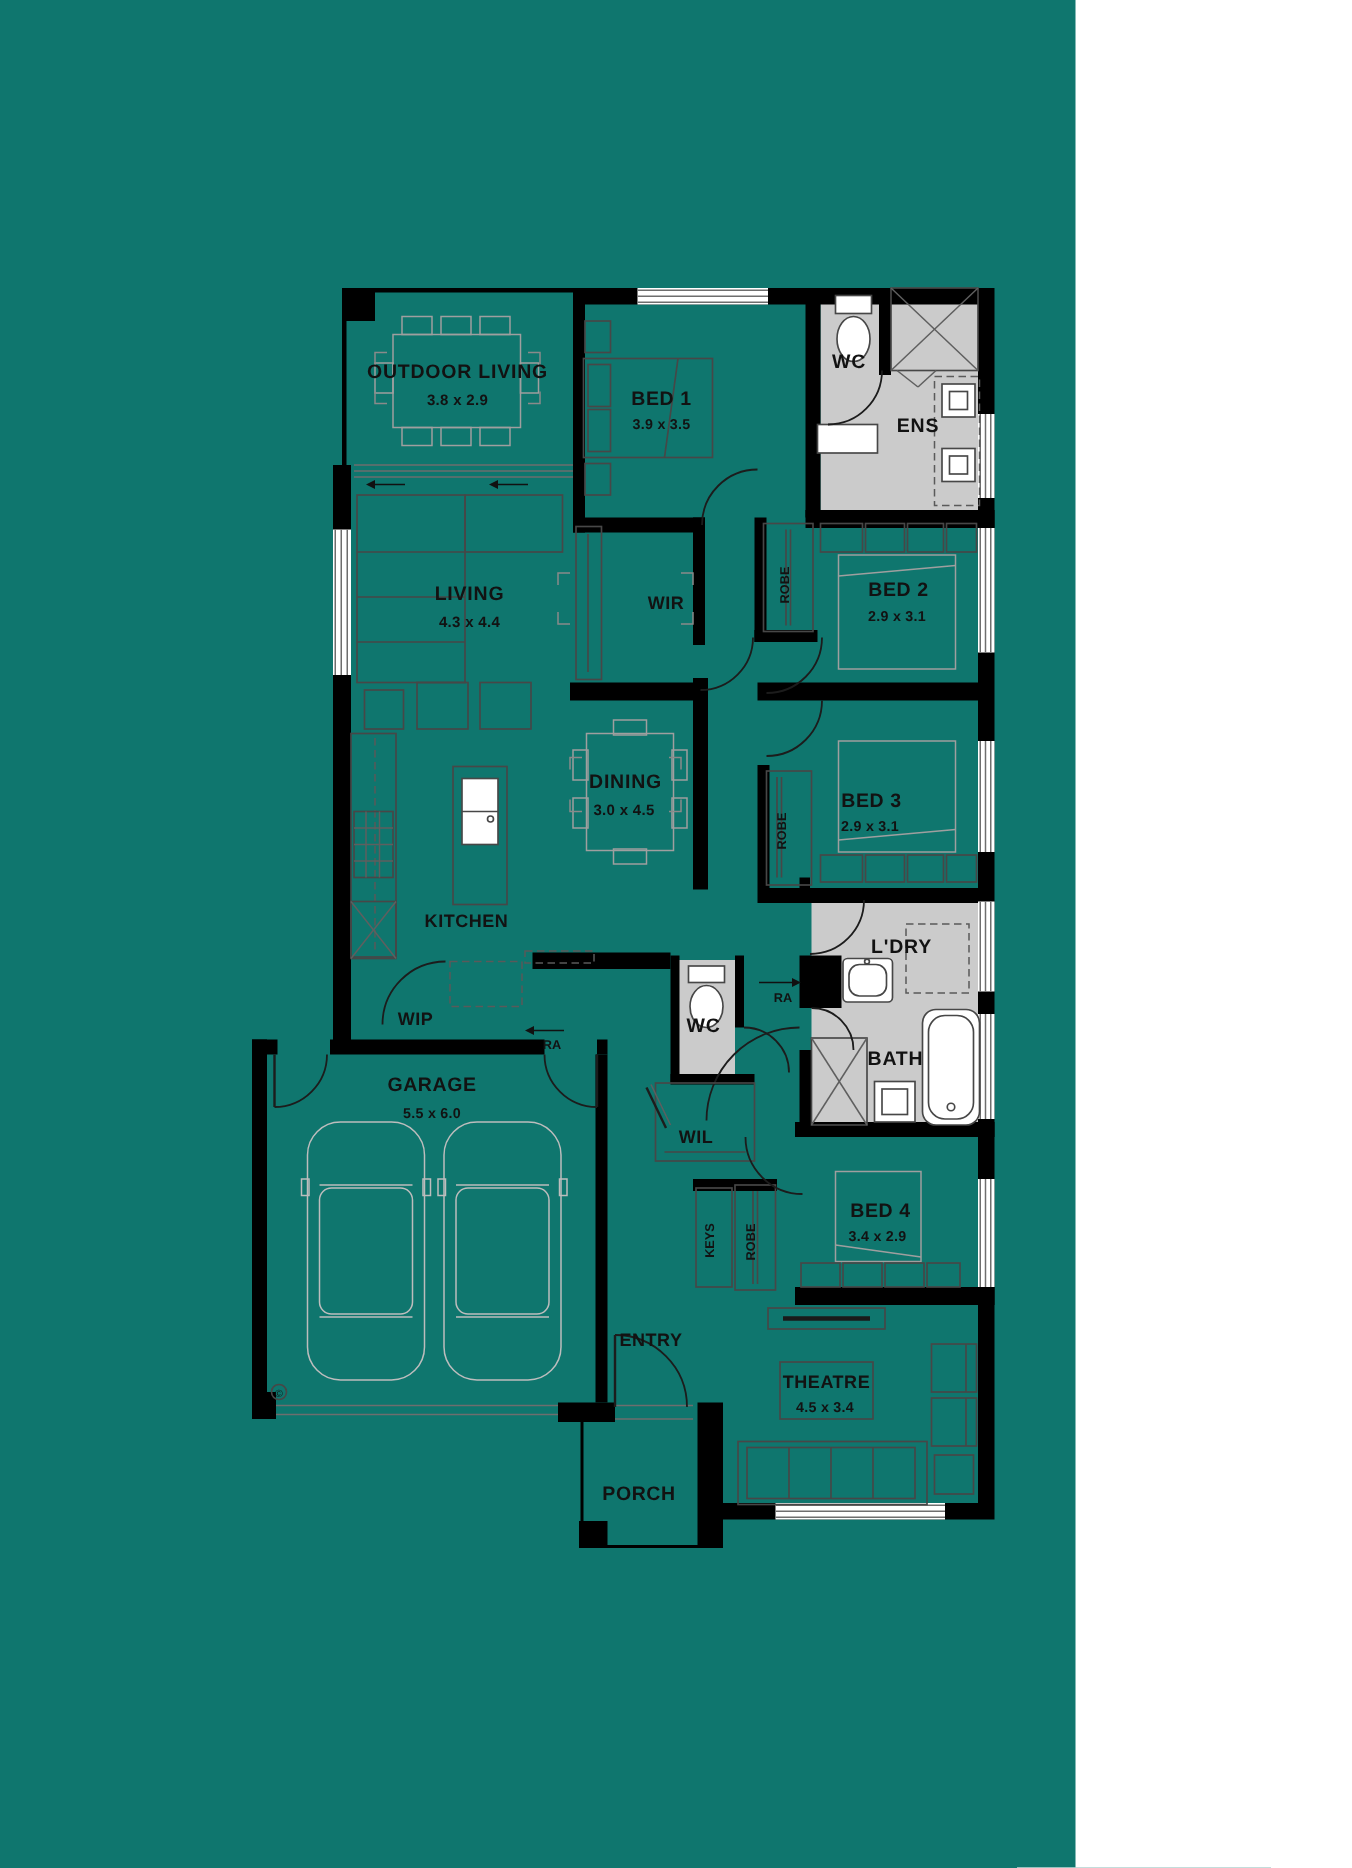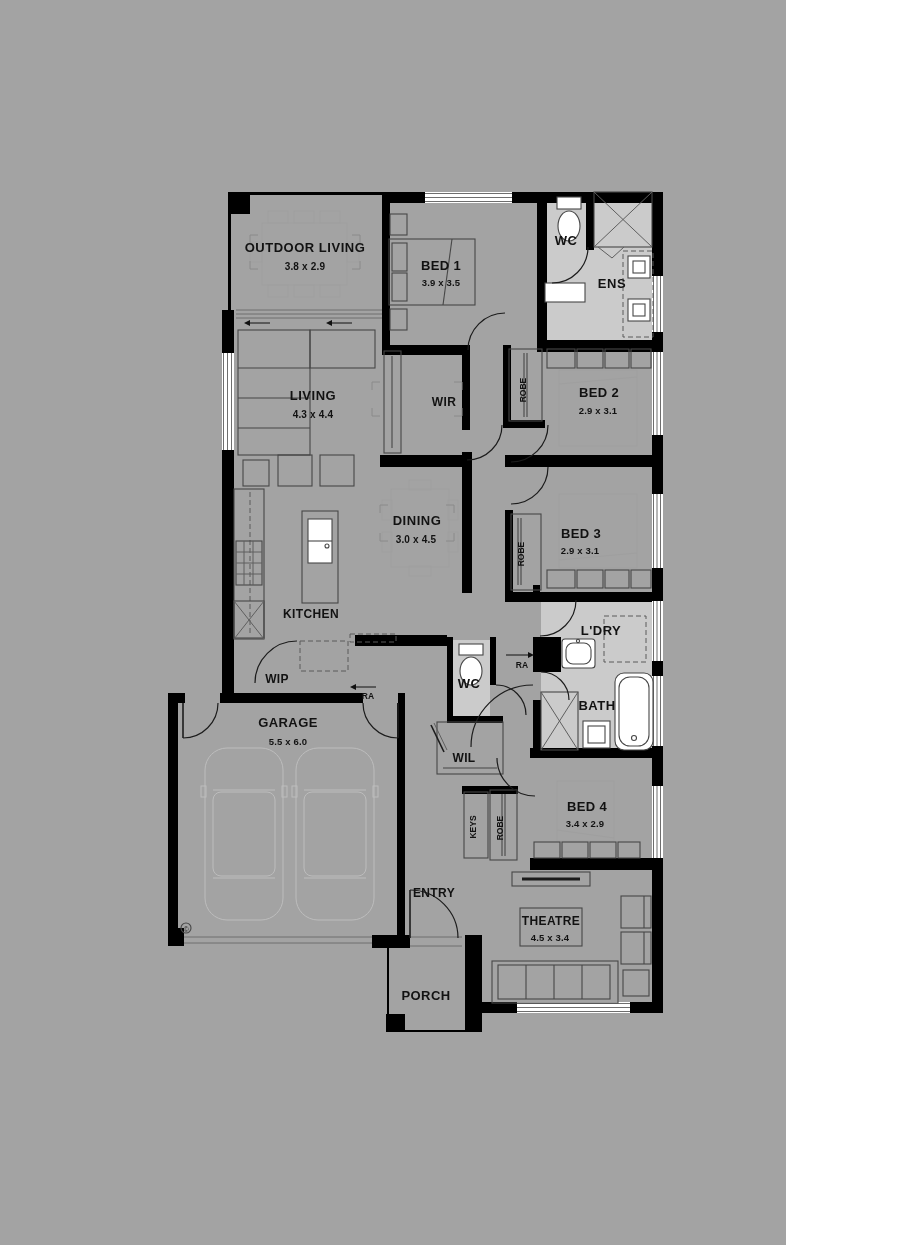--- a/index.html
+++ b/index.html
@@ -1,16 +1,16 @@
 <!DOCTYPE html>
 <html><head>
 <meta charset="utf-8">
 <style>
   html,body{margin:0;padding:0;background:#ffffff;}
-  .page{position:relative;width:786px;height:1245px;background:#a3a3a3;overflow:hidden;
+  .page{position:relative;width:717px;height:1245px;background:#0f766e;overflow:hidden;
         font-family:"Liberation Sans", sans-serif;}
   svg{position:absolute;left:0;top:0;}
   .wall{fill:#000000;stroke:none;}
   .thin{fill:none;stroke:#000000;stroke-width:2;}
   .wet{fill:#cbcbcb;stroke:none;}
   .fx{fill:#ffffff;stroke:#474747;stroke-width:1.1;}
   .fn{fill:none;stroke:#474747;stroke-width:1.1;}
   .lt{fill:none;stroke:#9f9f9f;stroke-width:1;}
   .car{fill:none;stroke:#bdbdbd;stroke-width:1;}
   .win{stroke:#6e6e6e;stroke-width:1;}

